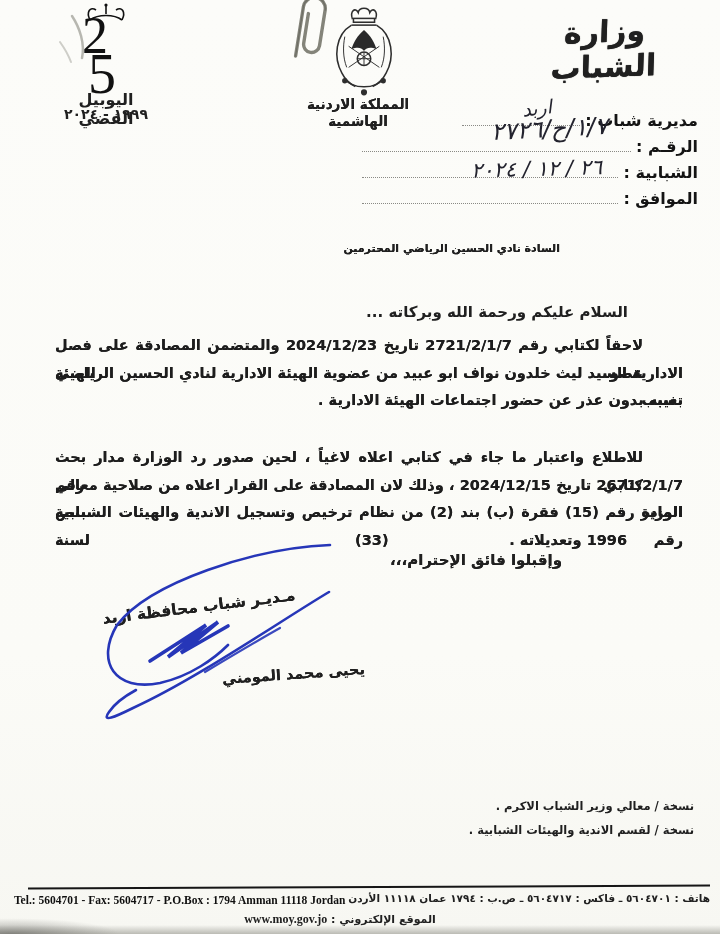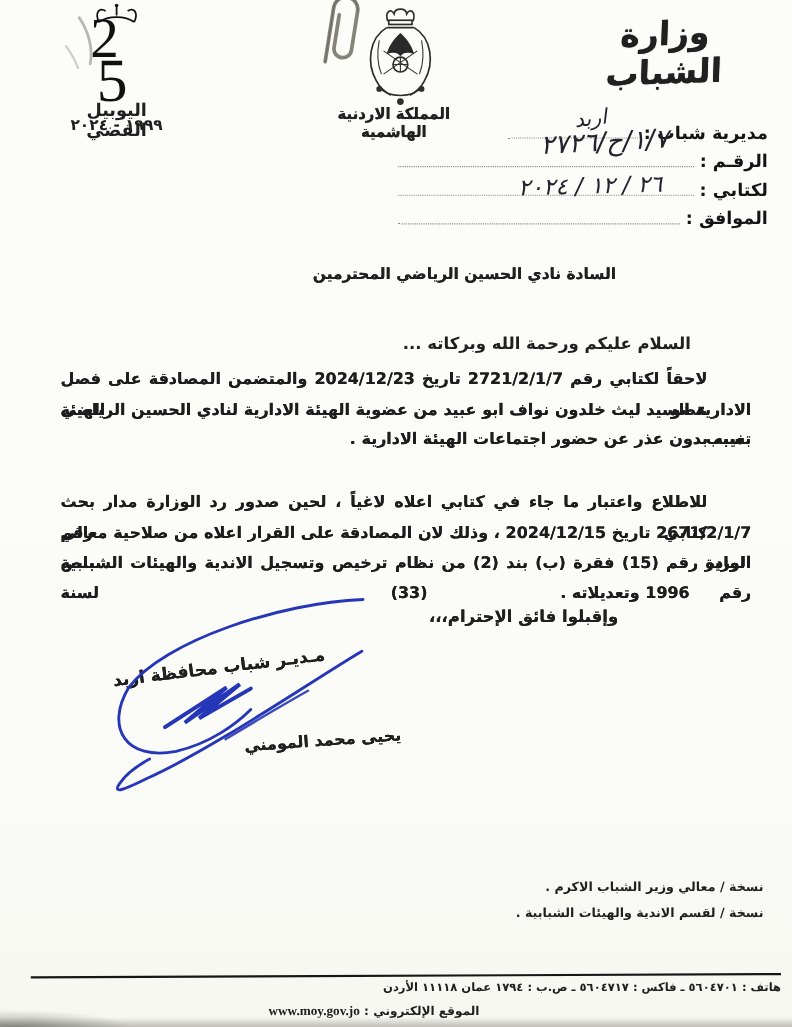--- a/index.html
+++ b/index.html
@@ -27,21 +27,21 @@
   .mlabel{white-space:nowrap;font-size:16px;font-weight:700;color:#141414;}
   .mdots{flex:1;border-bottom:1.5px dotted #8a8a85;margin:0 5px 4px 0;}
   .mdots-short{flex:0 0 118px;}
   .hw{position:absolute;font-style:italic;color:#23232e;white-space:nowrap;}
   .ltrvis{unicode-bidi:bidi-override;direction:ltr;}
   .hw-dir{top:97px;right:168px;font-size:19px;transform:rotate(-7deg);letter-spacing:2px;}
   .hw-num{top:115px;right:112px;font-size:24px;transform:rotate(-3deg);letter-spacing:5px;}
   .hw-date{top:157px;right:118px;font-size:21px;transform:rotate(-1.5deg);letter-spacing:4px;}
   
   .rtl{direction:rtl;}
-  .recipient{top:242px;right:160px;font-size:14px;font-weight:700;white-space:nowrap;text-shadow:0 0 .5px #111;}
+  .recipient{top:242px;right:160px;font-size:11px;font-weight:700;white-space:nowrap;text-shadow:0 0 .5px #111;}
   .greeting{top:303px;right:92px;font-size:15px;font-weight:700;white-space:nowrap;margin-left:11px;}
   .para{left:55px;right:37px;}
   .p1{top:332px;}
   .p2{top:444px;}
   .pline{direction:rtl;text-align:justify;text-align-last:justify;font-size:14.5px;font-weight:700;
          height:27.5px;line-height:27.5px;color:#1d1d1d;text-shadow:0 0 .4px #222;}
   .pindent{padding-right:40px;}
   .pend{text-align-last:right;}
   .pend2{text-align-last:right;padding-right:56px;}
   .closing{top:551px;right:158px;font-size:15px;font-weight:700;white-space:nowrap;text-shadow:0 0 .4px #222;}
@@ -116,21 +116,21 @@
   <div class="abs meta">
     <div class="mrow">
       <span class="mlabel">مديرية شباب :</span>
       <span class="mdots mdots-short"></span>
     </div>
     <div class="mrow">
       <span class="mlabel">الرقـم :</span>
       <span class="mdots"></span>
     </div>
     <div class="mrow">
-      <span class="mlabel">لكتابي :</span>
+      <span class="mlabel">الشبابية :</span>
       <span class="mdots"></span>
     </div>
     <div class="mrow">
       <span class="mlabel">الموافق :</span>
       <span class="mdots"></span>
     </div>
   </div>
 
   <div class="hw hw-dir rtl">اربد</div>
   <div class="hw hw-num ltrvis">٢٧٢٦/ح/١/٧</div>
@@ -164,20 +164,21 @@
     </g>
   </svg>
   <div class="abs signer-name">يحيى محمد المومني</div>
 
   <div class="abs copies">
     <div>نسخة / معالي وزير الشباب الاكرم .</div>
     <div>نسخة / لقسم الاندية والهيئات الشبابية .</div>
   </div>
 
   <div class="abs rule"></div>
+  <div class="abs f-en">Tel.: 5604701 - Fax: 5604717 - P.O.Box : 1794 Amman 11118 Jordan</div>
   <div class="abs f-ar">هاتف : ٥٦٠٤٧٠١ ـ فاكس : ٥٦٠٤٧١٧ ـ ص.ب : ١٧٩٤ عمان ١١١١٨ الأردن</div>
   <div class="abs f-web">
     <span>الموقع الإلكتروني :</span>
     <span class="f-url">www.moy.gov.jo</span>
   </div>
 
   <div class="abs bshade"></div>
   <div class="abs bcorner"></div>
 </div>
 

